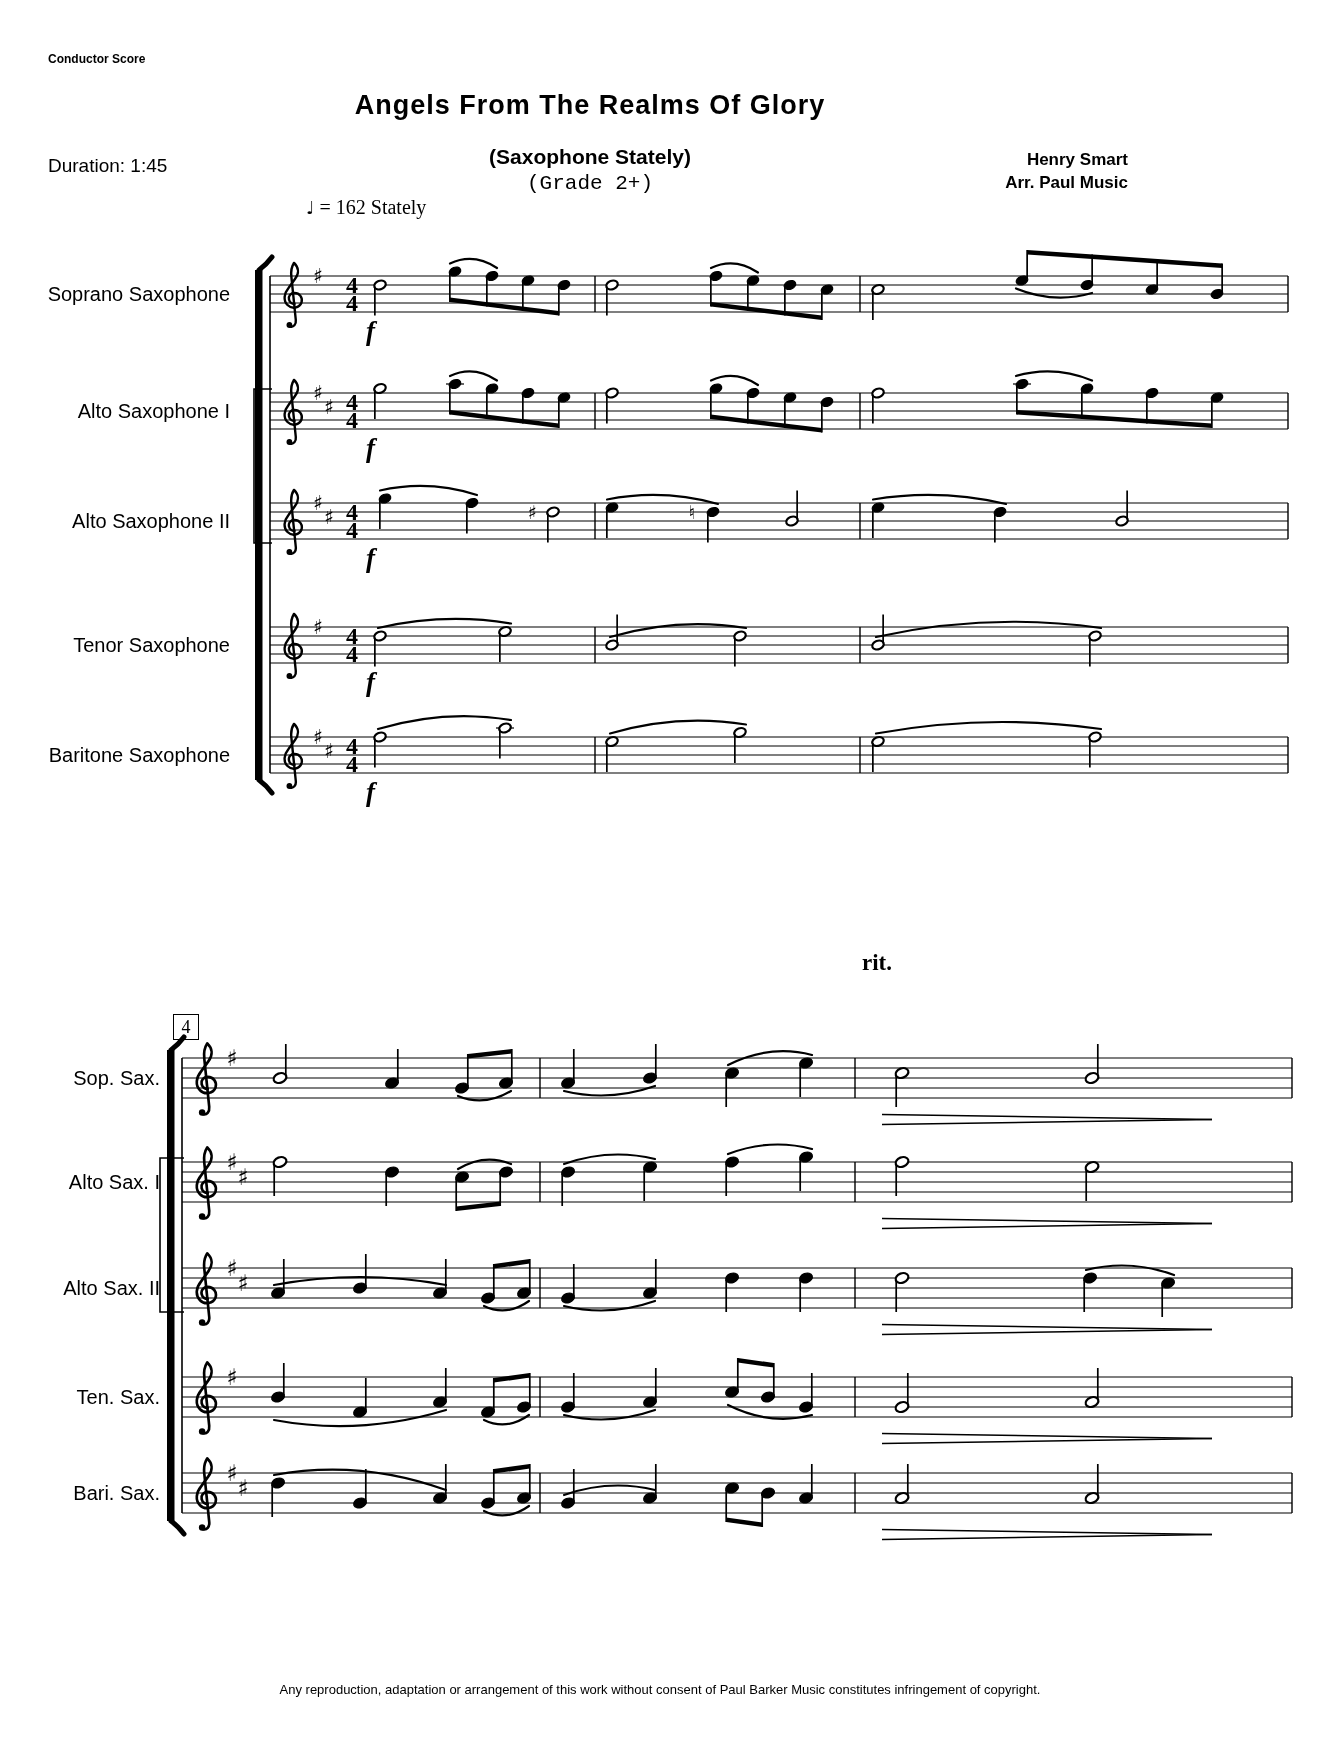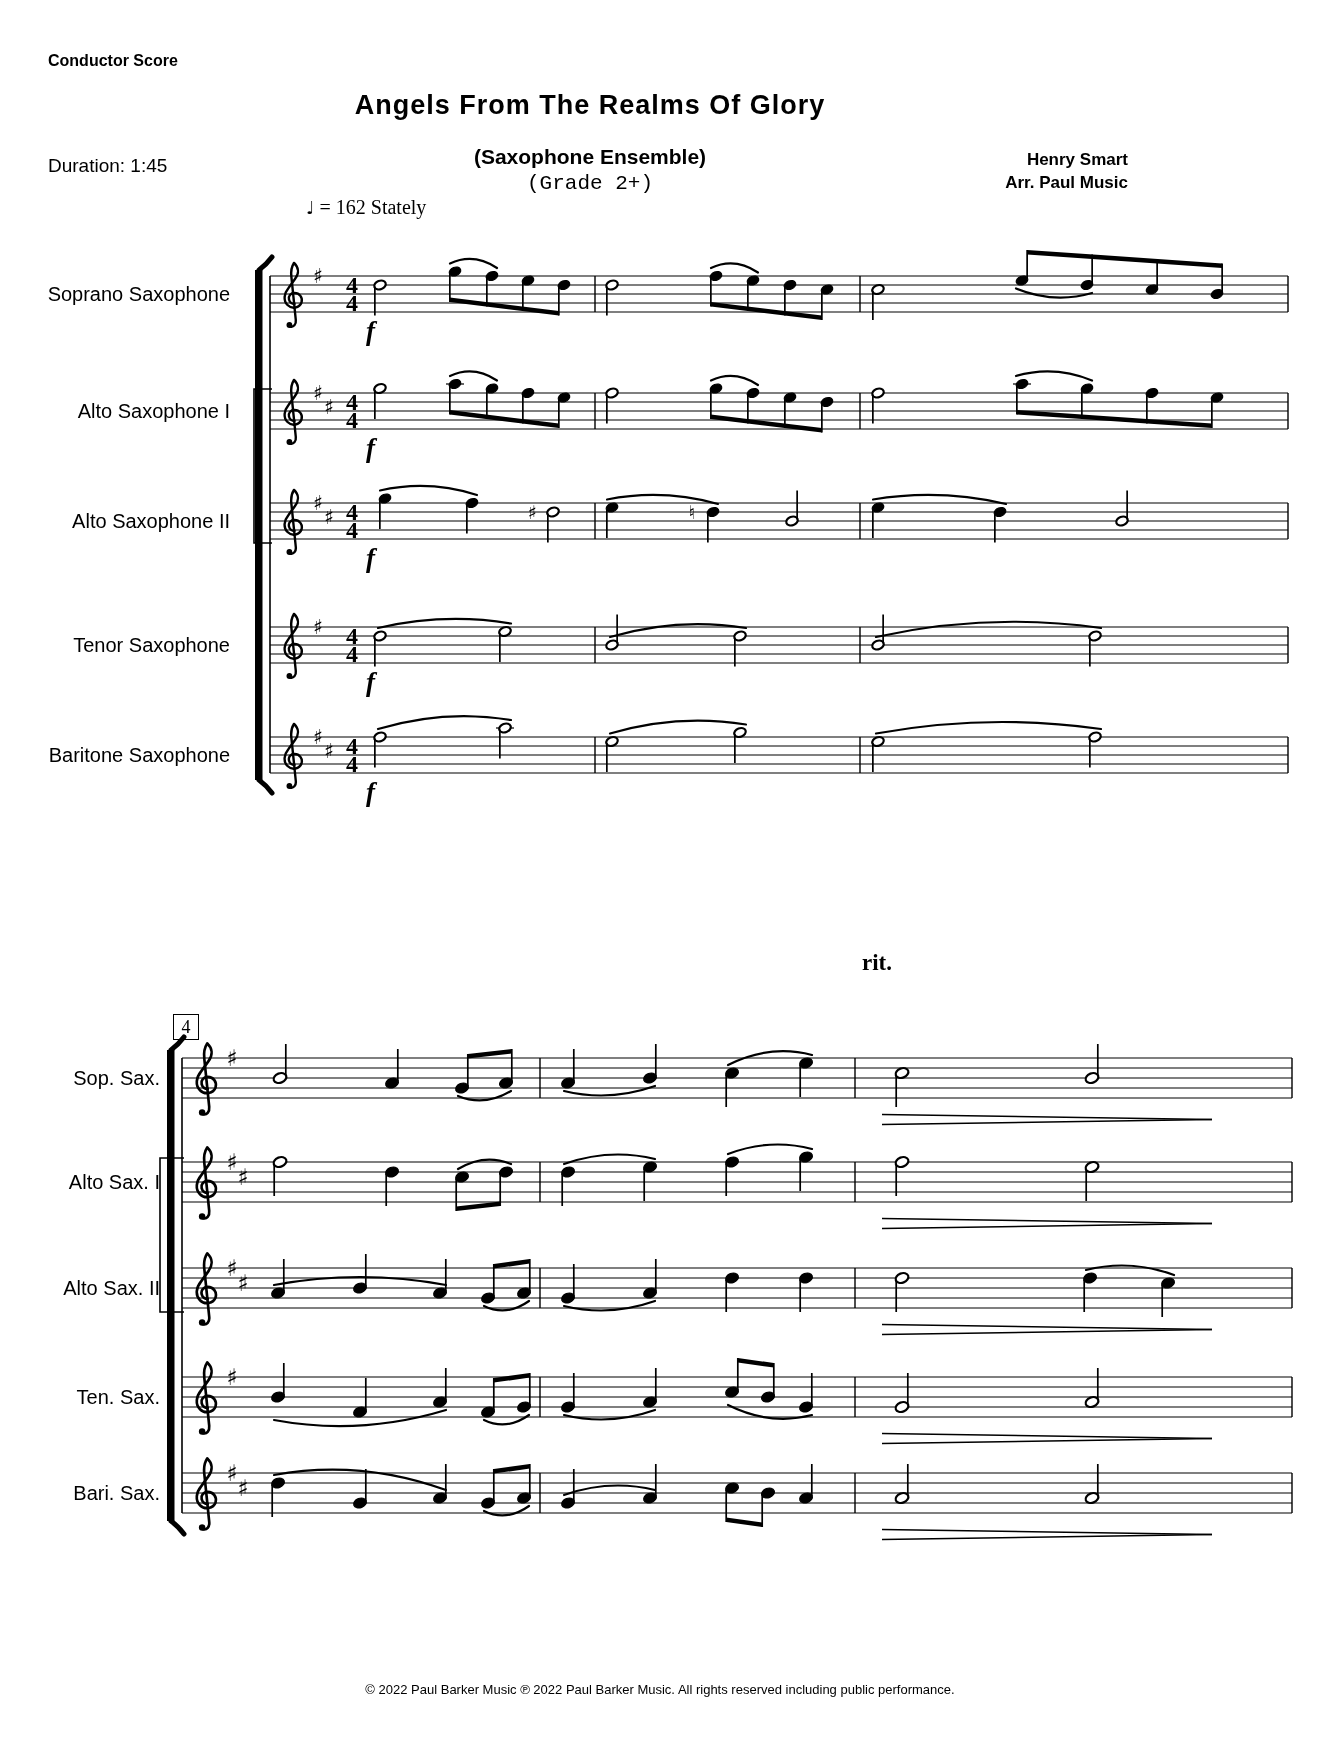--- a/index.html
+++ b/index.html
@@ -1,41 +1,41 @@
 <!DOCTYPE html>
 <html><head>
 <meta charset="utf-8">
 <style>
   html,body{margin:0;padding:0;}
   body{
     width:1320px;height:1738px;position:relative;background:#ffffff;color:#000;
     font-family:"Liberation Sans",sans-serif;overflow:hidden;
   }
   .abs{position:absolute;}
-  .kicker{left:48px;top:52px;font-size:16px;font-weight:bold;}
+  .kicker{left:48px;top:52px;font-size:12px;font-weight:bold;}
   .title{left:140px;top:90px;width:900px;text-align:center;font-size:27px;font-weight:bold;letter-spacing:1px;}
   .subtitle{left:140px;top:145px;width:900px;text-align:center;font-size:21px;font-weight:bold;}
   .grade{left:140px;top:172px;width:900px;text-align:center;font-size:21px;font-family:Liberation Mono, monospace;}
   .duration{left:48px;top:155px;font-size:19px;font-weight:normal;}
   .credits{right:192px;top:148px;text-align:right;font-size:17px;font-weight:bold;line-height:23px;margin-left:28px;}
   .tempo{left:306px;top:196px;font-size:20px;font-family:"Liberation Serif",serif;}
   .tempo .note{font-family:"DejaVu Sans",sans-serif;font-size:18px;}
   .measure-box{left:173px;top:1014px;width:24px;height:24px;border:1.6px solid #000;
     display:flex;align-items:center;justify-content:center;
     font-family:"Liberation Serif",serif;font-size:18px;}
   .rit{left:862px;top:910px;font-size:23px;font-weight:bold;font-family:"Liberation Serif",serif;margin-top:40px;}
   .footer{left:0;top:1646px;width:1320px;text-align:center;font-size:13px;line-height:17.5px;white-space:pre;}
   svg text{user-select:none;}
 </style>
 </head>
 <body>
 
 <div class="abs kicker">Conductor Score</div>
 <div class="abs title">Angels From The Realms Of Glory</div>
-<div class="abs subtitle">(Saxophone Ensemble)</div>
+<div class="abs subtitle">(Saxophone Stately)</div>
 <div class="abs grade">(Grade 2+)</div>
 <div class="abs duration">Duration: 1:45</div>
 <div class="abs credits">
   <div>Henry Smart</div>
   <div>Arr. Paul Music</div>
 </div>
 <div class="abs tempo">
   <span class="note">♩</span>
   <span>= 162 Stately</span>
 </div>
@@ -518,16 +518,15 @@
         <line x1="907.8000000000001" y1="1496.5" x2="907.8000000000001" y2="1464" stroke="#000" stroke-width="1.7"></line>
         <ellipse cx="1092" cy="1498" rx="6.6000000000000005" ry="4.699999999999999" transform="rotate(-21 1092 1498)" fill="#fff" stroke="#000" stroke-width="2.2"></ellipse>
         <line x1="1097.8" y1="1496.5" x2="1097.8" y2="1464" stroke="#000" stroke-width="1.7"></line>
         <line x1="882" y1="1529.5" x2="1212" y2="1534.5" stroke="#000" stroke-width="1.4"></line>
         <line x1="882" y1="1539.5" x2="1212" y2="1534.5" stroke="#000" stroke-width="1.4"></line>
       </g>
     </g>
   </svg>
 
 <div class="abs footer">
-  <div>© 2022 Paul Barker Music ℗ 2022 Paul Barker Music. All rights reserved including public performance.</div>
   <div>Any reproduction, adaptation or arrangement of this work without consent of Paul Barker Music constitutes infringement of copyright.</div>
   
 </div>
 
 </body></html>

